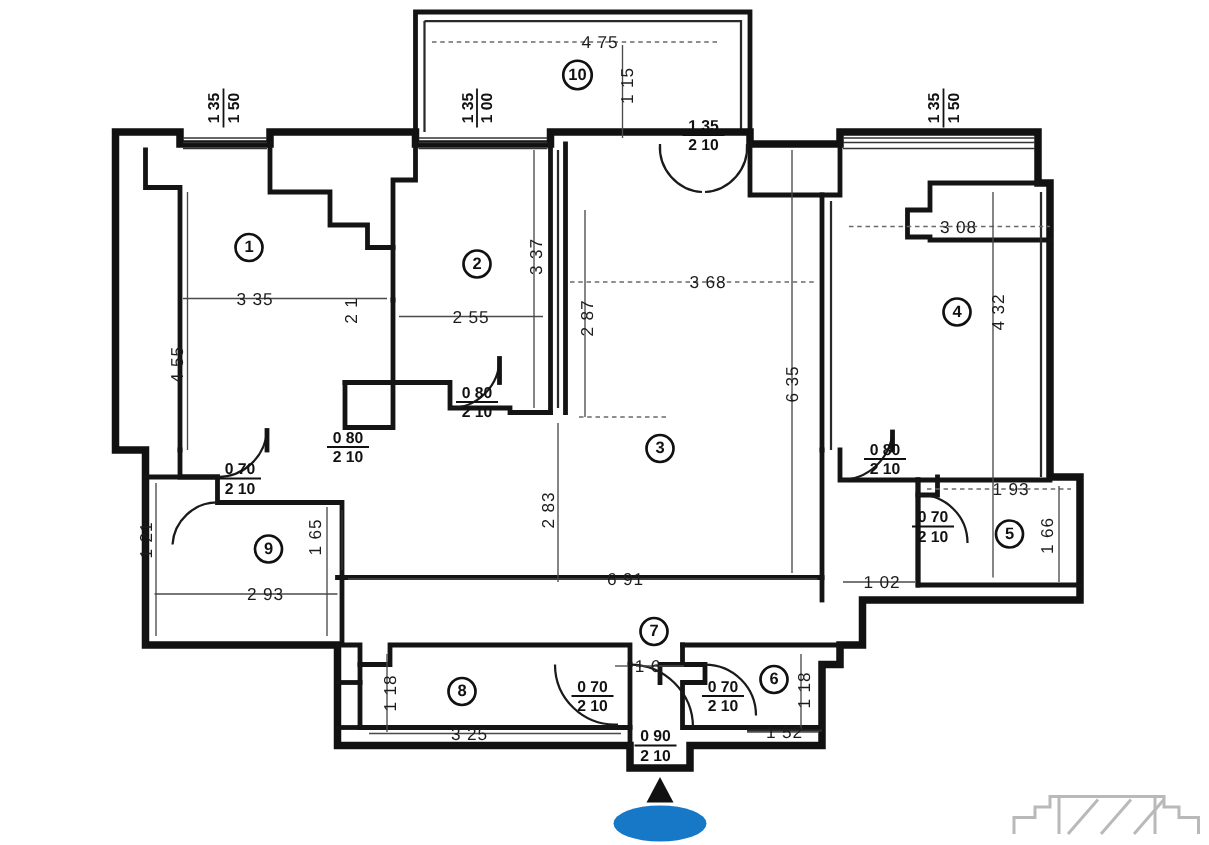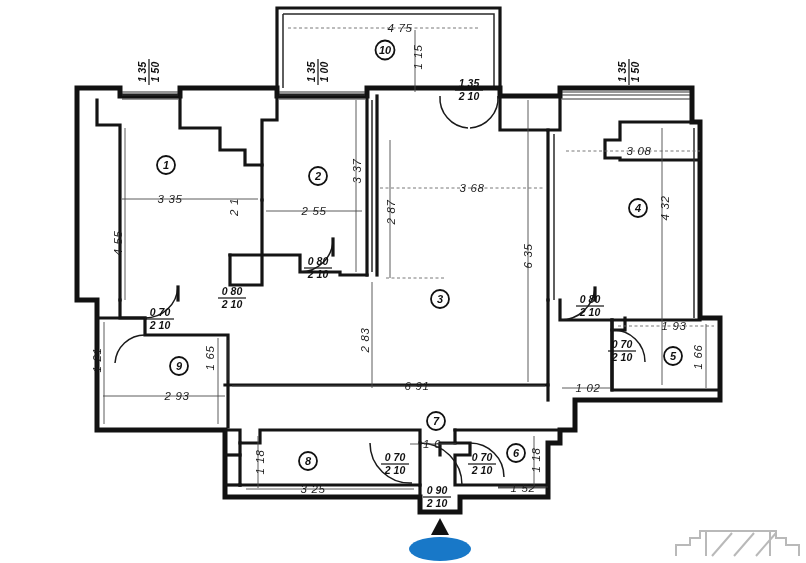--- a/index.html
+++ b/index.html
@@ -9,21 +9,20 @@
   }
   body {
     font-family: "Liberation Sans", sans-serif;
   }
   #plan-root {
     position: relative;
     width: 806px;
     height: 563px;
     background: #ffffff;
     overflow: hidden;
-    font-style: italic;
   }
   #plan-svg {
     position: absolute;
     left: 0;
     top: 0;
     width: 806px;
     height: 563px;
   }
   .wall-thick {
     fill: none;

